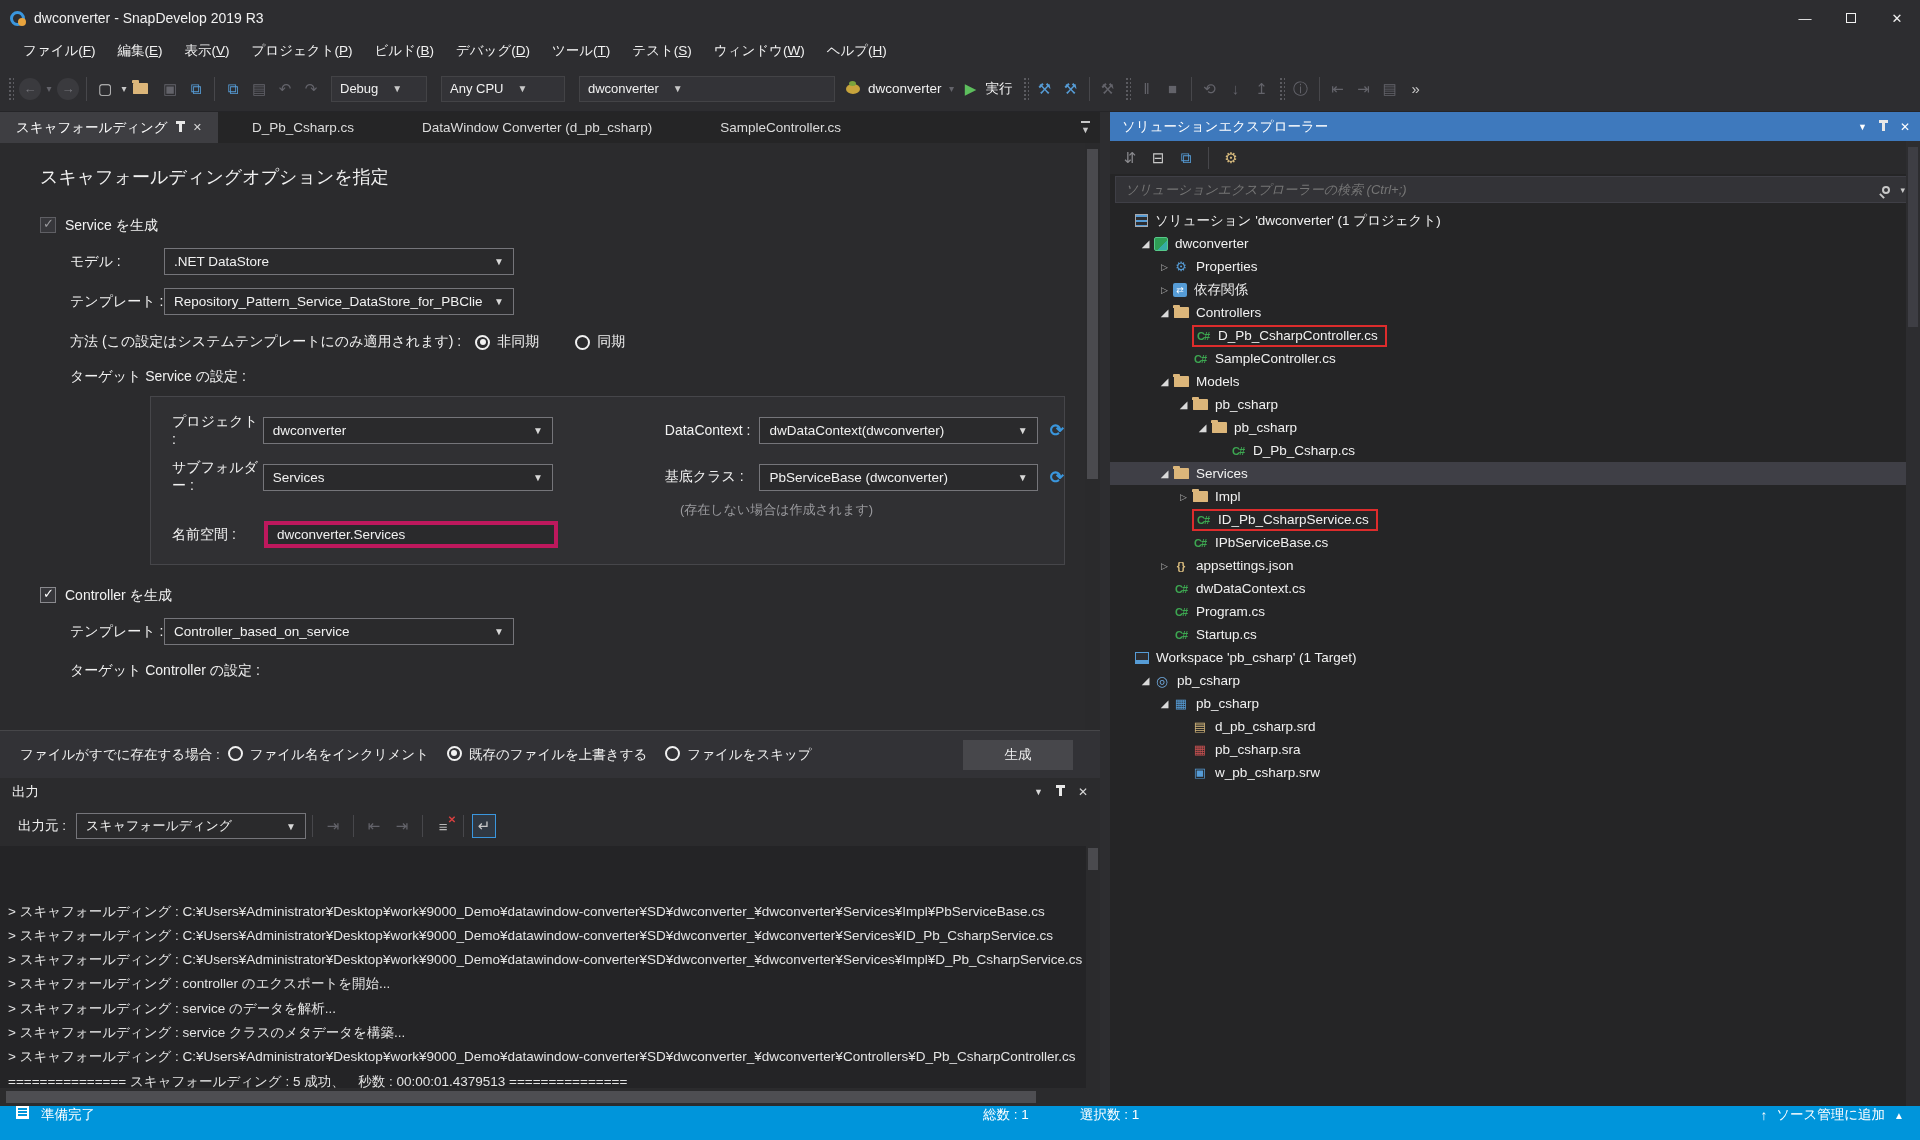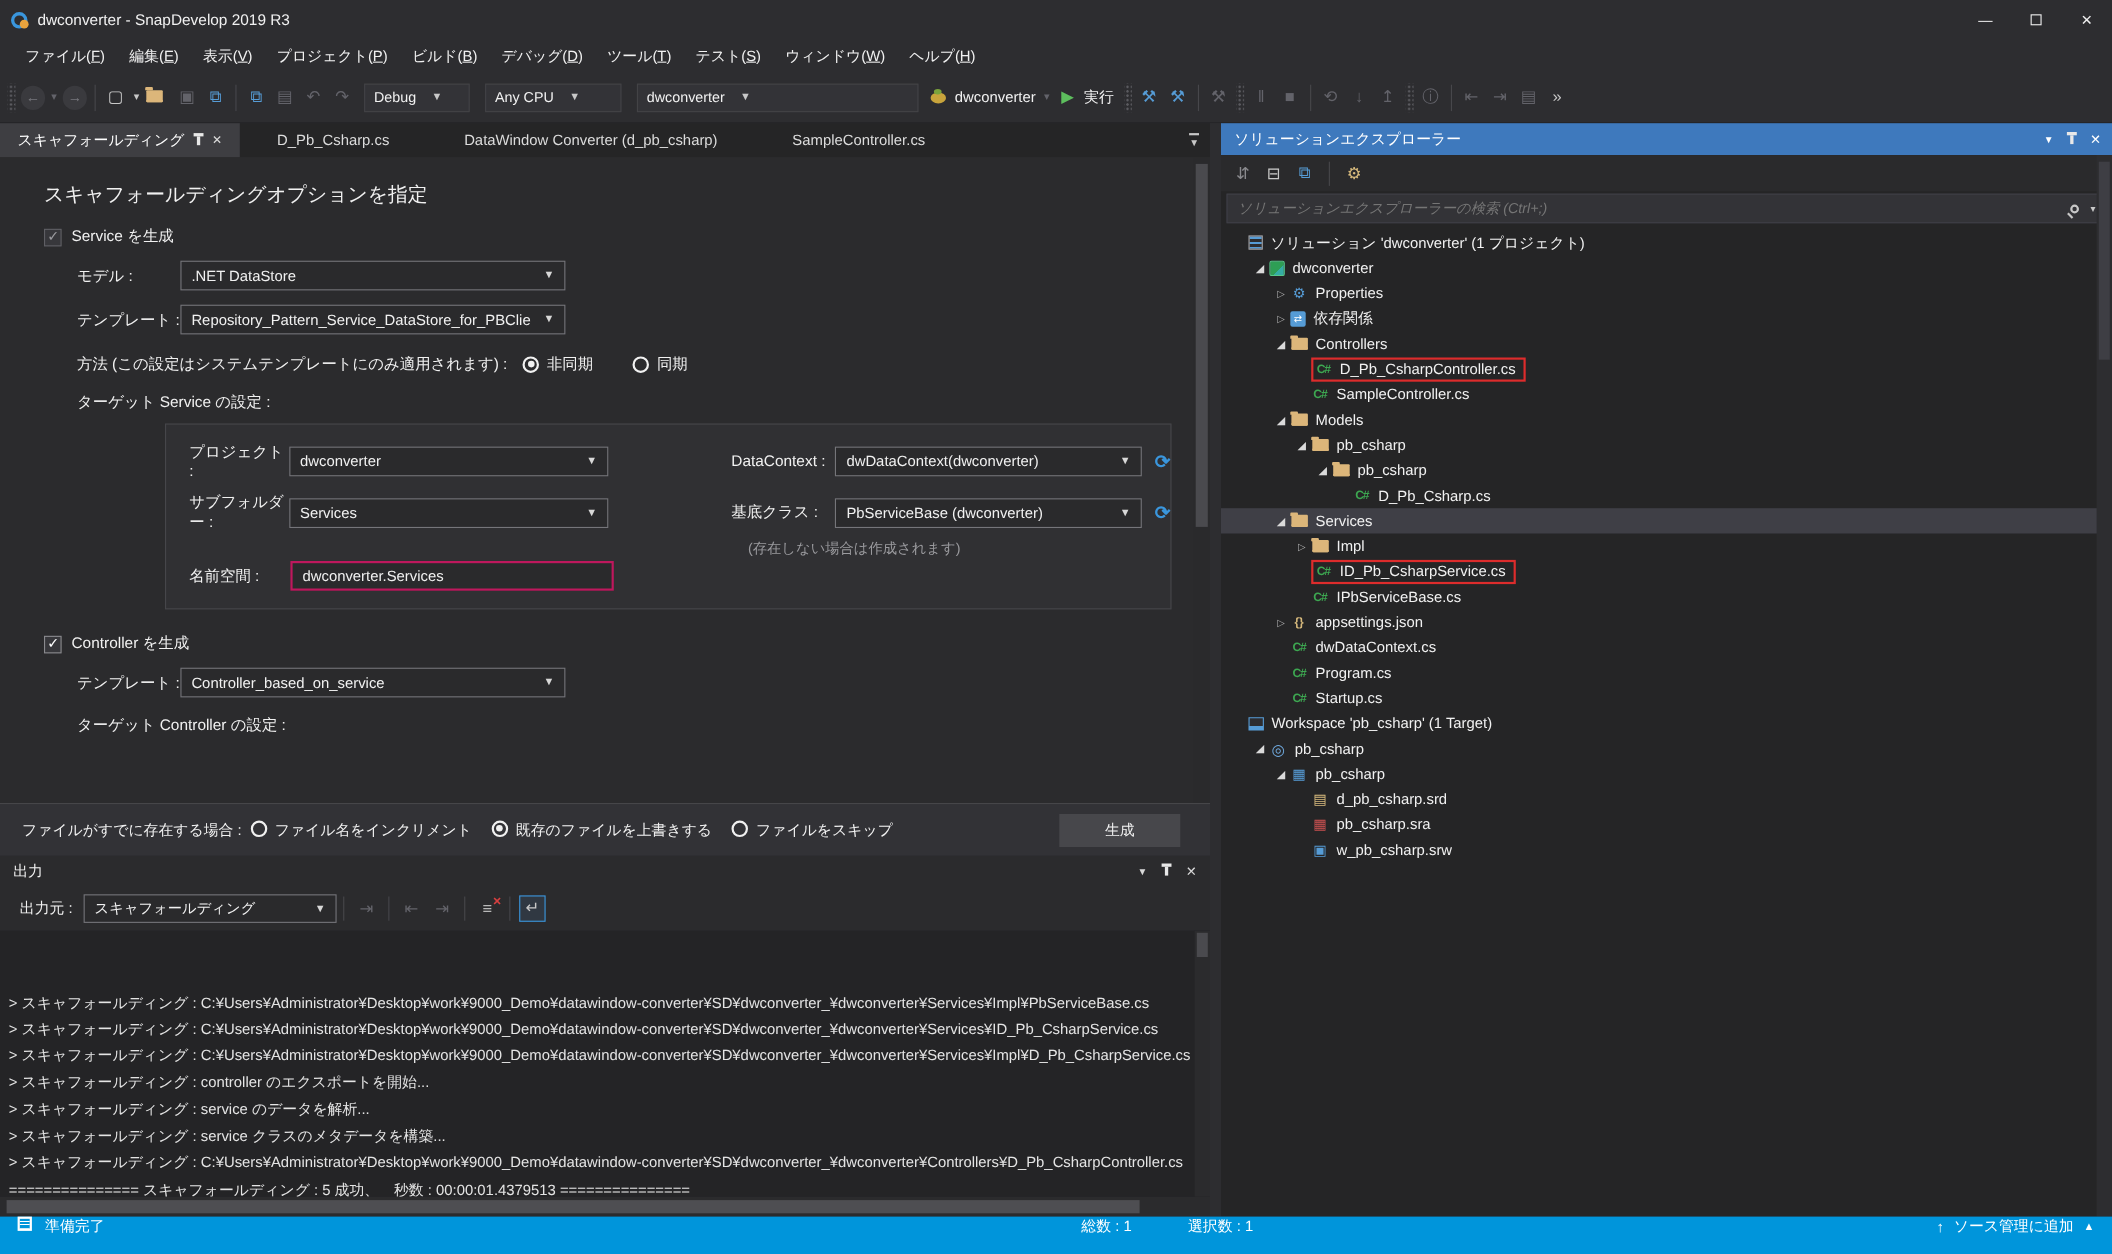--- a/index.html
+++ b/index.html
@@ -42,22 +42,22 @@
   .tabbar{height:31px;background:#252526;display:flex;align-items:stretch;font-size:13.5px}
   .tab{display:flex;align-items:center;gap:9px;padding:0 16px;color:#DCDCDC}
   .tab.inactive{padding:0 34px}
   .tab.active{background:#3E3E42;color:#FFF}
   .tab .tclose{font-size:11px;color:#D8D8D8}
   .pin{width:3px;height:8px;background:#E8E8E8;position:relative;margin:0 2px}
   .pin::before{content:"";position:absolute;top:-3px;left:-3px;width:9px;height:3px;background:#E8E8E8}
   .doclist{margin-left:auto;align-self:center;margin-right:10px;color:#C8C8C8;font-size:9px;border-top:2px solid #C8C8C8;padding-top:2px}
   
   .form{height:587px;background:#2B2B2D;position:relative;padding:22px 0 0 40px;overflow:hidden}
-  .fheading{font-size:18px;margin-bottom:17px;font-weight:normal}
-  .cbrow{display:flex;align-items:flex-end;gap:9px;margin:16px 0 0 0;font-size:14px}
+  .fheading{font-size:18px;margin-bottom:28px;font-weight:normal}
+  .cbrow{display:flex;align-items:flex-start;gap:9px;margin:16px 0 0 0;font-size:14px}
   .cb{width:16px;height:16px;border:1px solid #8A8A8E;background:#37373B;position:relative;display:inline-block}
   .cb.checked::after{content:"✓";position:absolute;left:2px;top:-2px;font-size:13px;color:#FFF}
   .cb.dis{border-color:#5F5F64}
   .cb.dis::after{color:#9A9A9E}
   .frow{display:flex;align-items:center;margin:13px 0 0 30px;font-size:14px}
   .flabel{width:94px}
   .fsel{width:350px;height:27px;background:#2A2A2C;border:1px solid #75757A;display:flex;align-items:center;padding:0 9px;font-size:13.5px}
   .fsel .ca{margin-left:auto;font-size:10px;color:#D8D8D8}
   .rad{width:15px;height:15px;border:2px solid #F1F1F1;border-radius:50%;position:relative;display:inline-block;flex:none}
   .rad.sel::after{content:"";position:absolute;left:2.5px;top:2.5px;width:6px;height:6px;border-radius:50%;background:#F1F1F1}
@@ -66,21 +66,21 @@
   .groupbox{margin:10px 0 0 110px;width:915px;border:1px solid #46464A;background:#303033;padding:4px 0 16px 0}
   .grow{display:flex;align-items:center;margin-top:12px;padding-left:21px;font-size:14px}
   .glabel{width:92px}
   .gsel{width:294px;height:27px;background:#2A2A2C;border:1px solid #75757A;display:flex;align-items:center;padding:0 9px;font-size:13.5px}
   .gsel .ca{margin-left:auto;font-size:10px;color:#D8D8D8}
   .glabel2{width:96px;margin-left:112px}
   .gsel2{width:282px;height:27px;background:#2A2A2C;border:1px solid #75757A;display:flex;align-items:center;padding:0 9px;font-size:13.5px}
   .gsel2 .ca{margin-left:auto;font-size:10px;color:#D8D8D8}
   .refresh{color:#3A96DD;font-size:17px;font-weight:bold;margin-left:12px}
   .gnote{margin:6px 0 0 529px;color:#9A9A9E;font-size:13px}
-  .ginput{width:294px;height:27px;background:#2A2A2C;border:2px solid #be185d;color:#F1F1F1;padding:0 9px;font-size:13.5px;font-family:"Liberation Sans",sans-serif}
+  .ginput{width:294px;height:27px;background:#2A2A2C;border:4px solid #be185d;color:#F1F1F1;padding:0 9px;font-size:13.5px;font-family:"Liberation Sans",sans-serif}
   .formscroll{position:absolute;right:0;top:0;width:15px;height:100%;background:#2A2A2C}
   .formscroll .thumb{position:absolute;left:2px;top:6px;width:11px;height:330px;background:#4A4A4E}
   
   .actionbar{height:48px;background:#323236;border-top:1px solid #464649;display:flex;align-items:center;padding:0 27px 0 20px;font-size:13.5px}
   .abl{margin-right:8px}
   .gen-btn{margin-left:auto;width:110px;height:30px;background:#47474B;color:#F1F1F1;display:flex;align-items:center;justify-content:center;font-size:13.5px}
   
   .output{height:328px;display:flex;flex-direction:column;background:#2B2B2D}
   .out-header{height:28px;display:flex;align-items:center;padding:0 12px;font-size:13.5px}
   .out-hicons{margin-left:auto;display:flex;align-items:center;gap:14px;color:#D8D8D8}

